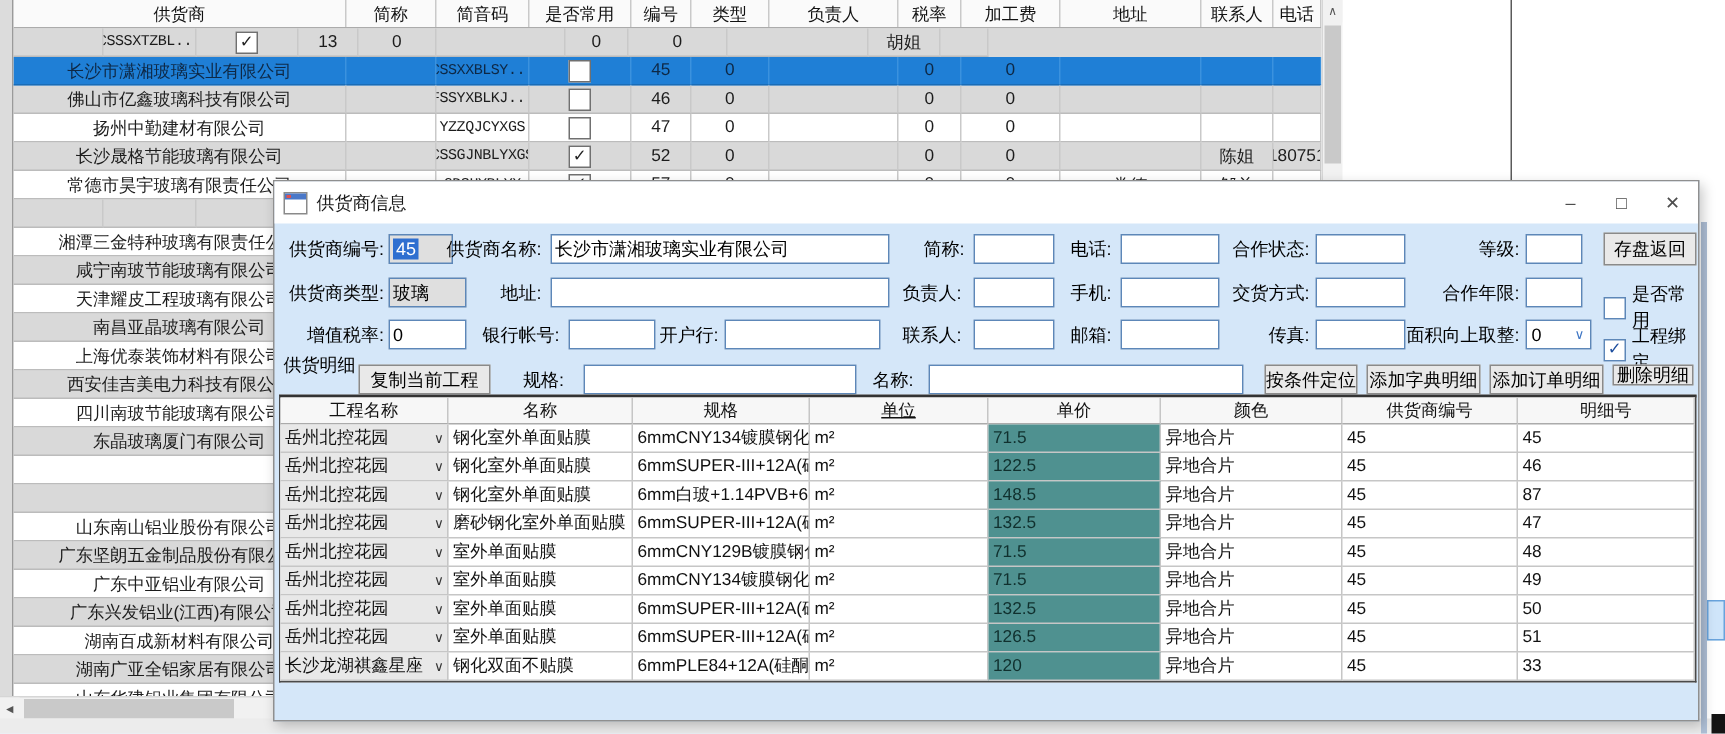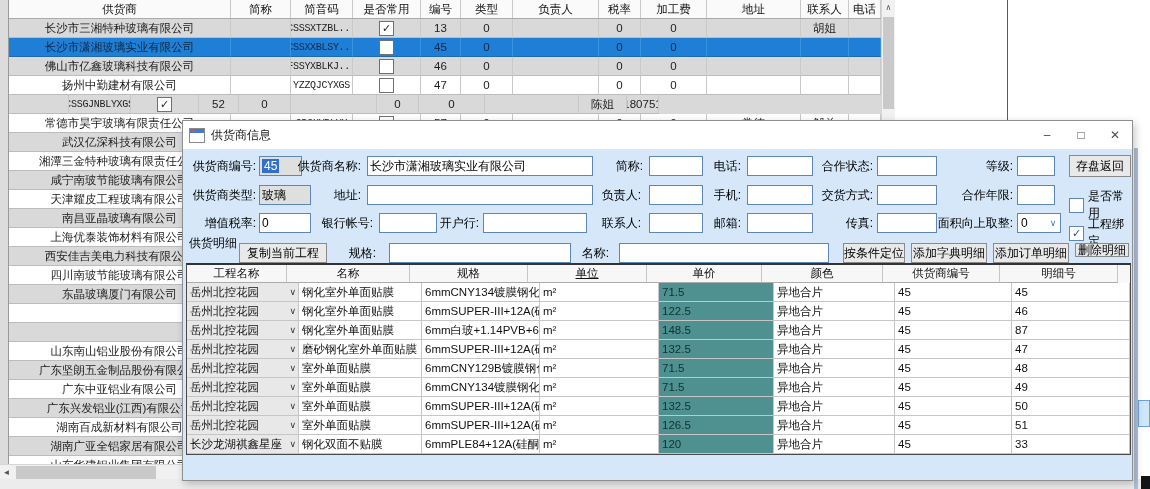--- a/index.html
+++ b/index.html
@@ -100,21 +100,20 @@
       <div class="gh" style="width: 52px;">类型</div>
       <div class="gh" style="width: 86px;">负责人</div>
       <div class="gh" style="width: 42px;">税率</div>
       <div class="gh" style="width: 66px;">加工费</div>
       <div class="gh" style="width: 94px;">地址</div>
       <div class="gh" style="width: 48px;">联系人</div>
       <div class="gh" style="width: 32px;">电话</div>
     </div>
   <div>
       <div class="gr shade">
-        <div class="gc" style="width: 222px;">长沙市三湘特种玻璃有限公司</div>
         <div class="gc" style="width: 60px;"></div>
         <div class="gc pin" style="width: 62px;">CSSSXTZBL...</div>
         <div class="gc" style="width: 68px;">
           <span class="gchk">✓</span>
         </div>
         <div class="gc" style="width: 40px;">13</div>
         <div class="gc" style="width: 52px;">0</div>
         <div class="gc" style="width: 86px;"></div>
         <div class="gc" style="width: 42px;">0</div>
         <div class="gc" style="width: 66px;">0</div>
@@ -164,20 +163,21 @@
         <div class="gc" style="width: 40px;">47</div>
         <div class="gc" style="width: 52px;">0</div>
         <div class="gc" style="width: 86px;"></div>
         <div class="gc" style="width: 42px;">0</div>
         <div class="gc" style="width: 66px;">0</div>
         <div class="gc" style="width: 94px;"></div>
         <div class="gc" style="width: 48px;"></div>
         <div class="gc" style="width: 32px;"></div>
       </div>
       <div class="gr shade">
+        <div class="gc" style="width: 222px;">长沙晟格节能玻璃有限公司</div>
         <div class="gc" style="width: 60px;"></div>
         <div class="gc pin" style="width: 62px; font-family: Liberation Mono, monospace;">CSSGJNBLYXGS</div>
         <div class="gc" style="width: 68px;">
           <span class="gchk">✓</span>
         </div>
         <div class="gc" style="width: 40px;">52</div>
         <div class="gc" style="width: 52px;">0</div>
         <div class="gc" style="width: 86px;"></div>
         <div class="gc" style="width: 42px;">0</div>
         <div class="gc" style="width: 66px;">0</div>
@@ -195,21 +195,20 @@
         <div class="gc" style="width: 40px;">57</div>
         <div class="gc" style="width: 52px;">0</div>
         <div class="gc" style="width: 86px;"></div>
         <div class="gc" style="width: 42px;">0</div>
         <div class="gc" style="width: 66px;">0</div>
         <div class="gc" style="width: 94px;">常德</div>
         <div class="gc" style="width: 48px;">邹总</div>
         <div class="gc" style="width: 32px;"></div>
       </div>
       <div class="gr shade">
-        <div class="gc" style="width: 222px;">武汉亿深科技有限公司</div>
         <div class="gc" style="width: 60px;"></div>
         <div class="gc pin" style="width: 62px;"></div>
         <div class="gc" style="width: 68px;"></div>
         <div class="gc" style="width: 40px;"></div>
         <div class="gc" style="width: 52px;"></div>
         <div class="gc" style="width: 86px;"></div>
         <div class="gc" style="width: 42px;"></div>
         <div class="gc" style="width: 66px;"></div>
         <div class="gc" style="width: 94px;"></div>
         <div class="gc" style="width: 48px;"></div>
@@ -541,21 +540,21 @@
     <span class="finp" style="left:206px;top:94px;width:182px"></span>
     <span class="flbl" style="left:378px;top:94px;width:48px">名称:</span>
     <span class="finp" style="left:436px;top:94px;width:210px"></span>
     <span class="fbtn" style="left:660px;top:94px;width:62px;height:20px">按条件定位</span>
     <span class="fbtn" style="left:728px;top:94px;width:76px;height:20px">添加字典明细</span>
     <span class="fbtn" style="left:810px;top:94px;width:76px;height:20px">添加订单明细</span>
     <span class="fbtn" style="left:892px;top:94px;width:54px;height:14px">删除明细</span>
 
     <div id="det-grid">
       <div class="d-head">
-          <div class="dh" style="width: 100px;">工程名称</div>
+          <div class="dh" style="width: 112px;">工程名称</div>
           <div class="dh" style="width: 123px;">名称</div>
           <div class="dh" style="width: 118px;">规格</div>
           <div class="dh" style="width: 119px; text-decoration: underline;">单位</div>
           <div class="dh" style="width: 115px;">单价</div>
           <div class="dh" style="width: 121px;">颜色</div>
           <div class="dh" style="width: 117px;">供货商编号</div>
           <div class="dh" style="width: 118px;">明细号</div>
         </div>
       <div>
           <div class="d-row">

